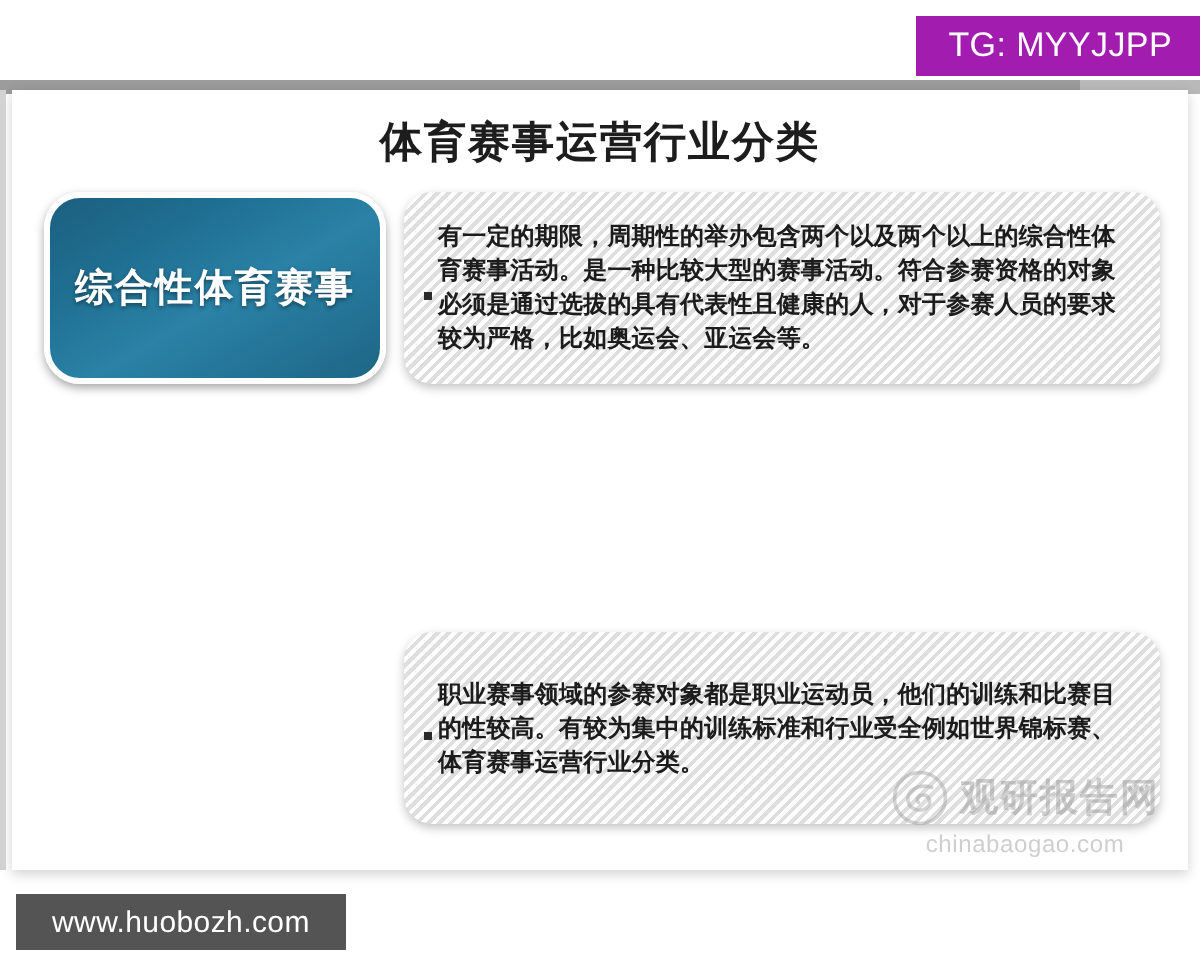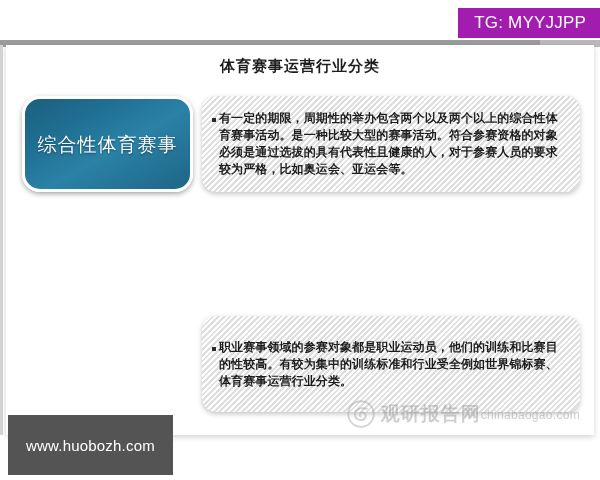--- a/index.html
+++ b/index.html
@@ -73,21 +73,21 @@
   }
 
   .page-title {
     position: absolute;
     left: 0;
     top: 12px;
     width: 588px;
     text-align: center;
     font-family: "DejaVu Serif", "Liberation Serif", serif;
     font-weight: bold;
-    font-size: 15px;
+    font-size: 21px;
     color: #1d1d1d;
     letter-spacing: 1px;
   }
 
   
   .rows {
     position: absolute;
     left: 0;
     top: 47px;
     width: 588px;
@@ -110,21 +110,21 @@
     box-sizing: border-box;
     background: linear-gradient(150deg, #1c5f7e 0%, #1f6f92 28%, #2a82a6 55%, #1e6586 100%);
     box-shadow: 0 2px 5px rgba(60,60,60,.45);
     display: flex;
     align-items: center;
     justify-content: center;
     text-align: center;
   }
   .row-label-text {
     font-family: "DejaVu Serif", "Liberation Serif", serif;
-    font-weight: normal;
+    font-weight: bold;
     font-size: 19px;
     line-height: 27px;
     color: #ffffff;
     text-shadow: 0 1px 2px rgba(0,0,0,.45);
     letter-spacing: 1px;
     padding: 0 6px;
   }
 
   
   .row-body {
@@ -143,21 +143,21 @@
       rgba(206,206,206,.55) 2px,
       rgba(206,206,206,.55) 4px
     );
     box-shadow: 0 2px 5px rgba(90,90,90,.35);
     overflow: hidden;
     display: flex;
     align-items: center;
   }
   .row-body-inner {
     display: flex;
-    align-items: flex-start;
+    align-items: center;
     padding: 0 12px 0 10px;
   }
   .bullet {
     flex: 0 0 auto;
     width: 4px;
     height: 4px;
     background: #2a2a2a;
     margin: 8px 3px 0 0;
   }
   .row-text {
@@ -168,21 +168,21 @@
     color: #1c1c1c;
     letter-spacing: .1px;
   }
 
   
   .watermark {
     position: absolute;
     right: 14px;
     bottom: 6px;
     display: flex;
-    flex-direction: row;
+    flex-direction: column;
     align-items: center;
     opacity: .42;
     pointer-events: none;
   }
   .wm-row {
     display: flex;
     align-items: center;
   }
   .wm-logo {
     width: 30px;
@@ -203,21 +203,21 @@
     margin-top: 1px;
     letter-spacing: .3px;
   }
 
   
   .site-badge {
     position: absolute;
     left: 8px;
     bottom: 5px;
     height: 28px;
-    padding: 16px 18px;
+    padding: 0 18px;
     background: #545454;
     color: #ffffff;
     font-size: 15px;
     display: flex;
     align-items: center;
     letter-spacing: .2px;
     z-index: 6;
   }
 </style>
 </head>

